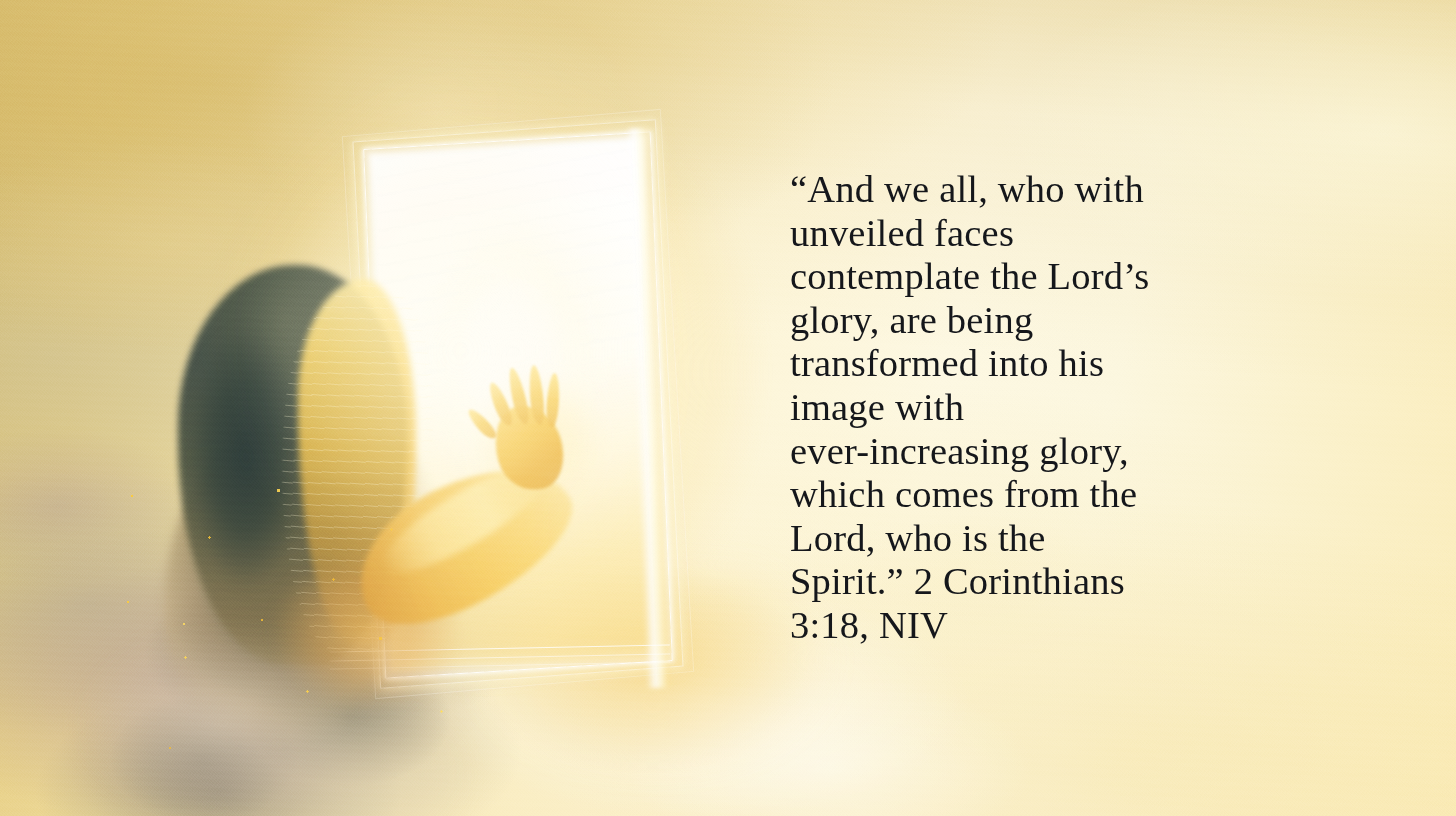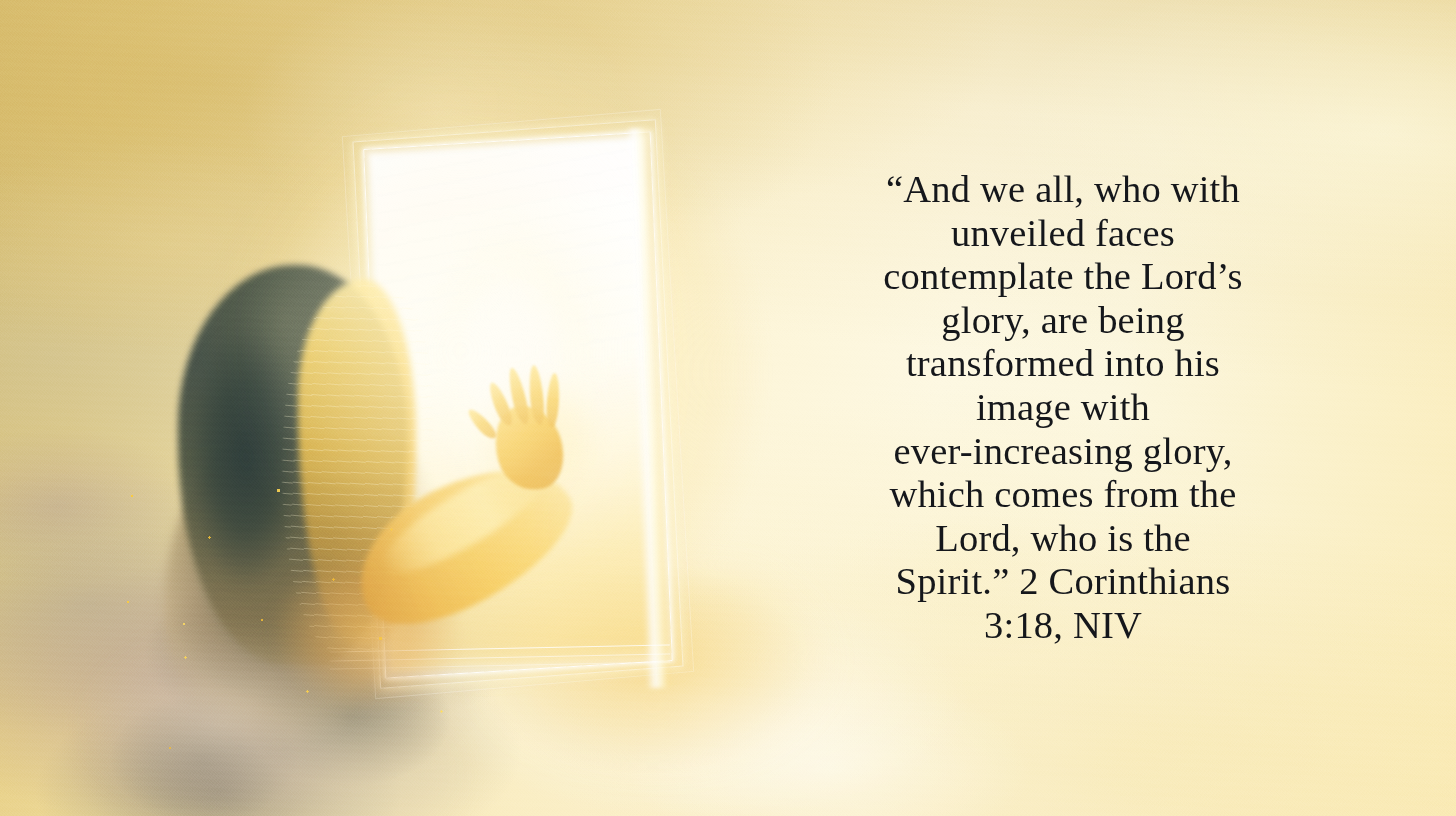--- a/index.html
+++ b/index.html
@@ -393,21 +393,21 @@
       rgba(255,253,240,0.52) 0%, rgba(255,246,214,0.26) 44%, rgba(255,244,208,0) 78%);
     filter: blur(24px);
   }
 
   
   .verse-block {
     position: absolute;
     left: 790px;
     top: 168px;
     width: 546px;
-    text-align: center;
+    text-align: left;
   }
   .verse-text {
     margin: 0;
     font-family: "Liberation Serif", "DejaVu Serif", serif;
     font-size: 38.5px;
     line-height: 43.6px;
     letter-spacing: 0.2px;
     color: #15171b;
     text-rendering: optimizeLegibility;
     font-variant-numeric: oldstyle-nums;

